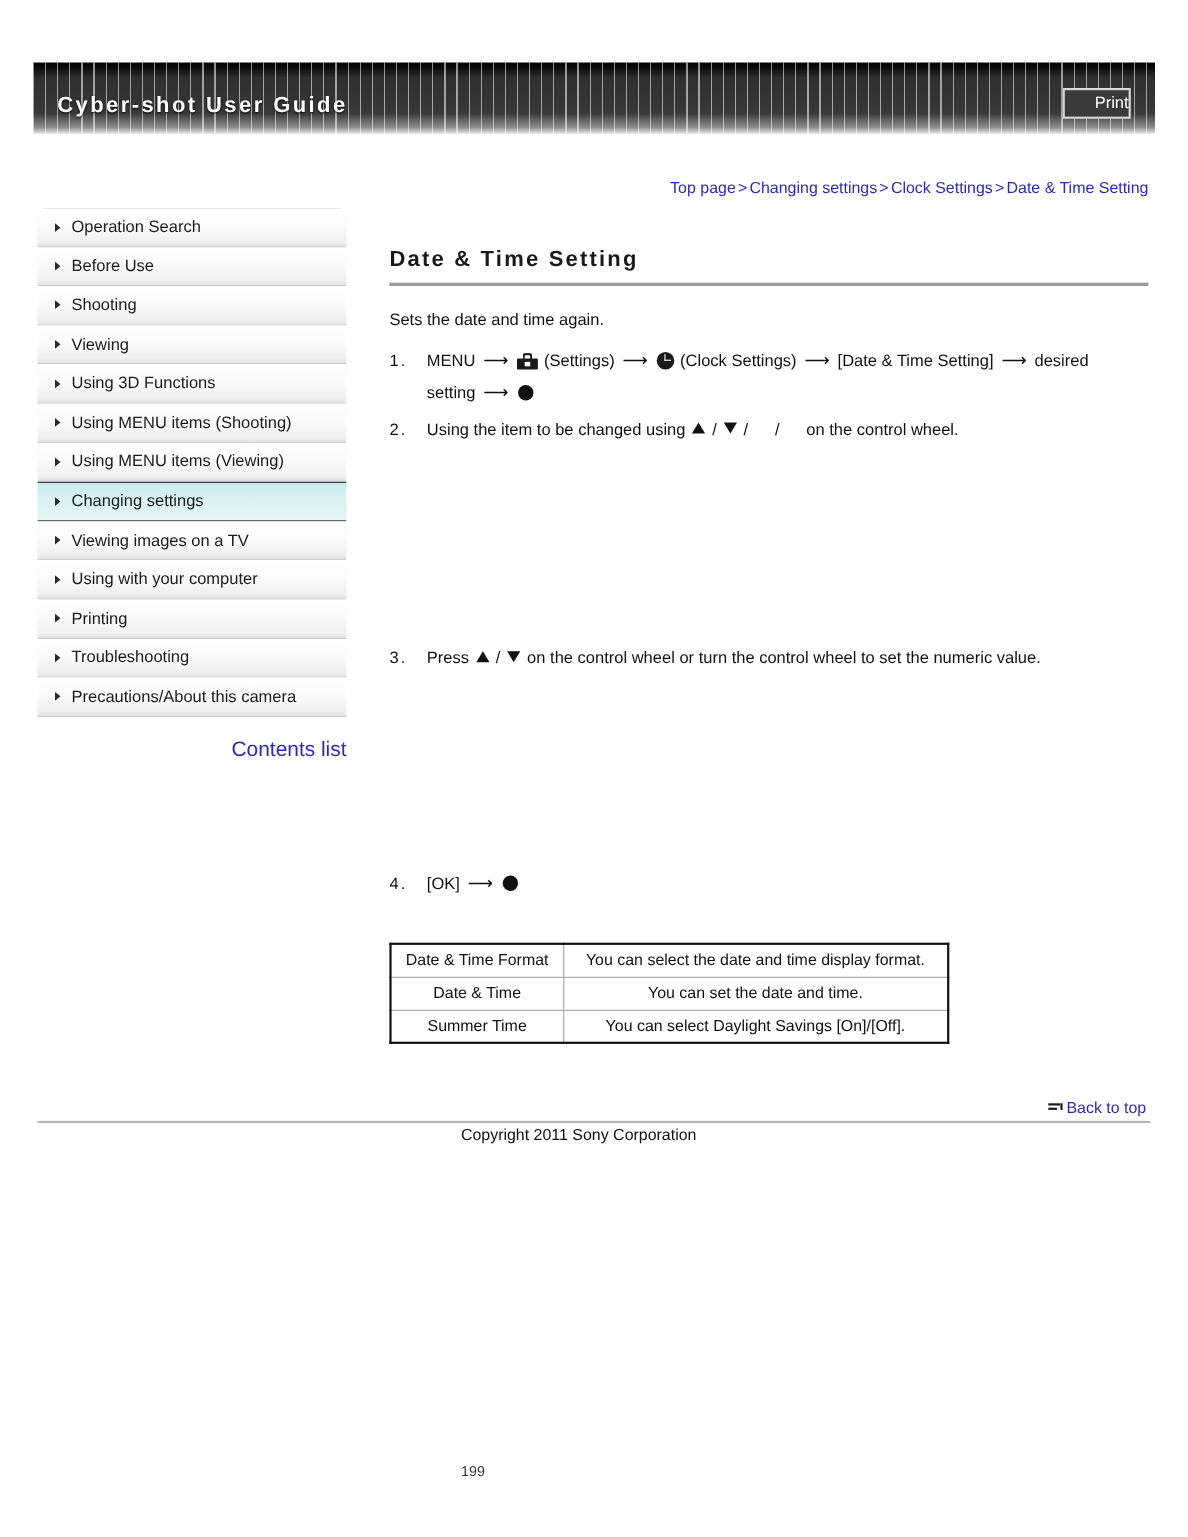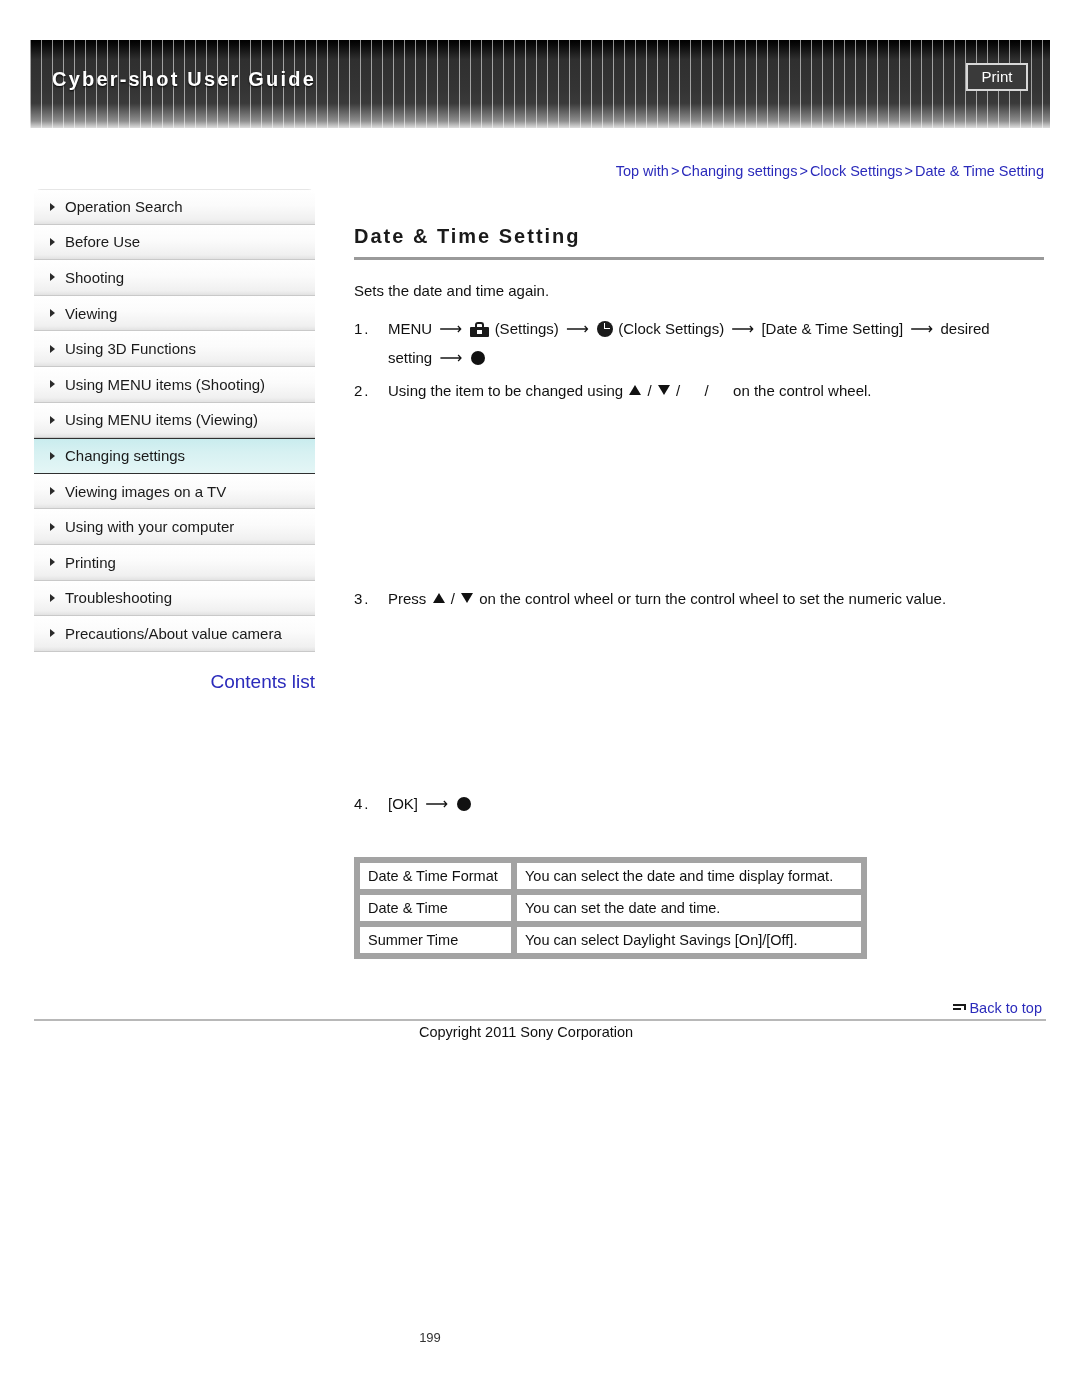--- a/index.html
+++ b/index.html
@@ -13,22 +13,22 @@
     position: relative;
     width: 1080px;
     height: 1397px;
     background: #fff;
     overflow: hidden;
   }
 
   
   .header {
     position: absolute;
-    left: 30px; top: 40px;
-    width: 1020px; height: 88px;
+    left: 30px; top: 57px;
+    width: 1020px; height: 64px;
     background-color: #2b2b2b;
     background-image:
       repeating-linear-gradient(to right,
         rgba(255,255,255,0.55) 0px, rgba(255,255,255,0.55) 1px,
         rgba(255,255,255,0.0) 1px, rgba(255,255,255,0.0) 11px),
       linear-gradient(to bottom,
         #000000 0%, #0a0a0a 6%, #2f2f2f 22%, #343434 55%,
         #3a3a3a 72%, #8e8e8e 92%, #dedede 100%);
     overflow: hidden;
   }
@@ -44,21 +44,21 @@
   }
   .print-btn {
     position: absolute;
     right: 22px; top: 23px;
     width: 62px; height: 28px;
     border: 2px solid #d8d8d8;
     background: #3a3a3a;
     color: #ffffff;
     font-size: 15px;
     line-height: 24px;
-    text-align: center;
+    text-align: right;
     cursor: pointer;
   }
 
   
   .breadcrumb {
     position: absolute;
     left: 354px; top: 163px;
     width: 690px;
     text-align: right;
     font-size: 14.5px;
@@ -227,24 +227,25 @@
   
   .desc-table {
     position: absolute;
     left: 354px; top: 857px;
     border-collapse: collapse;
     font-size: 14.5px;
     color: #111;
     border: 2px solid #111;
   }
   .desc-table td {
-    border: 6px solid #a3a3a3;
+    border: 1px solid #a3a3a3;
     padding: 5px 8px;
     height: 30px;
     white-space: nowrap;
+    text-align: center;
   }
   .desc-table td.key { width: 157px; }
   .desc-table td.val { width: 350px; }
 
   
   .back-to-top {
     position: absolute;
     right: 38px; top: 1000px;
     font-size: 14.5px;
     color: #2b2bbb;
@@ -293,21 +294,21 @@
 <body>
 
 <div class="page">
 
   <div class="header">
     <div class="header-title">Cyber-shot User Guide</div>
     <div class="print-btn">Print</div>
   </div>
 
   <div class="breadcrumb">
-    <a>Top with</a><span class="sep">&gt;</span><a>Changing settings</a><span class="sep">&gt;</span><a>Clock Settings</a><span class="sep">&gt;</span><a>Date &amp; Time Setting</a>
+    <a>Top page</a><span class="sep">&gt;</span><a>Changing settings</a><span class="sep">&gt;</span><a>Clock Settings</a><span class="sep">&gt;</span><a>Date &amp; Time Setting</a>
   </div>
 
   <div class="sidebar">
     <div class="nav-item">
       <span class="nav-arrow"></span>
       <span>Operation Search</span>
     </div>
     <div class="nav-item">
       <span class="nav-arrow"></span>
       <span>Before Use</span>
@@ -347,21 +348,21 @@
     <div class="nav-item">
       <span class="nav-arrow"></span>
       <span>Printing</span>
     </div>
     <div class="nav-item">
       <span class="nav-arrow"></span>
       <span>Troubleshooting</span>
     </div>
     <div class="nav-item">
       <span class="nav-arrow"></span>
-      <span>Precautions/About value camera</span>
+      <span>Precautions/About this camera</span>
     </div>
   </div>
 
   <div class="contents-list">Contents list</div>
 
   <div class="main">
     <div class="page-title">Date &amp; Time Setting</div>
     <div class="title-rule"></div>
     <div class="intro-text">Sets the date and time again.</div>
 

